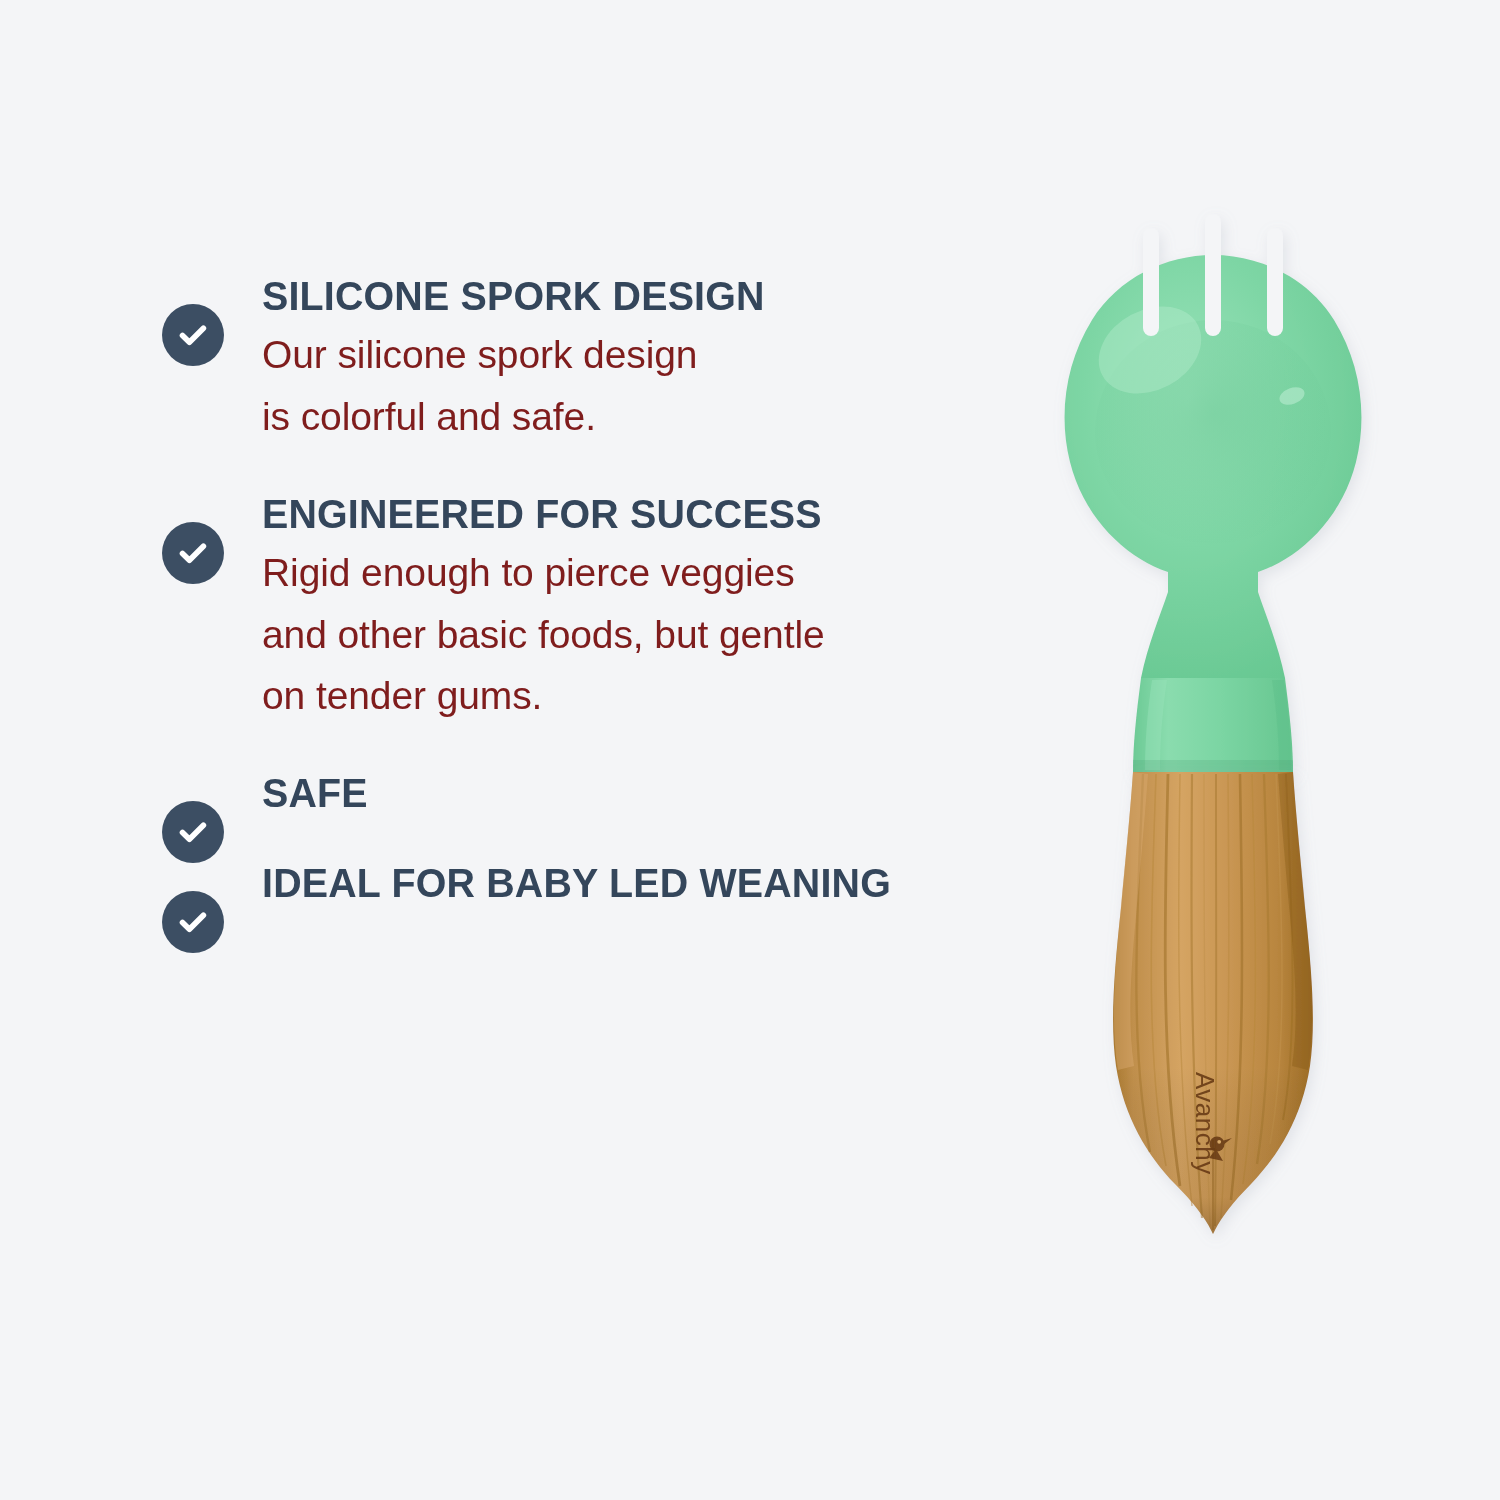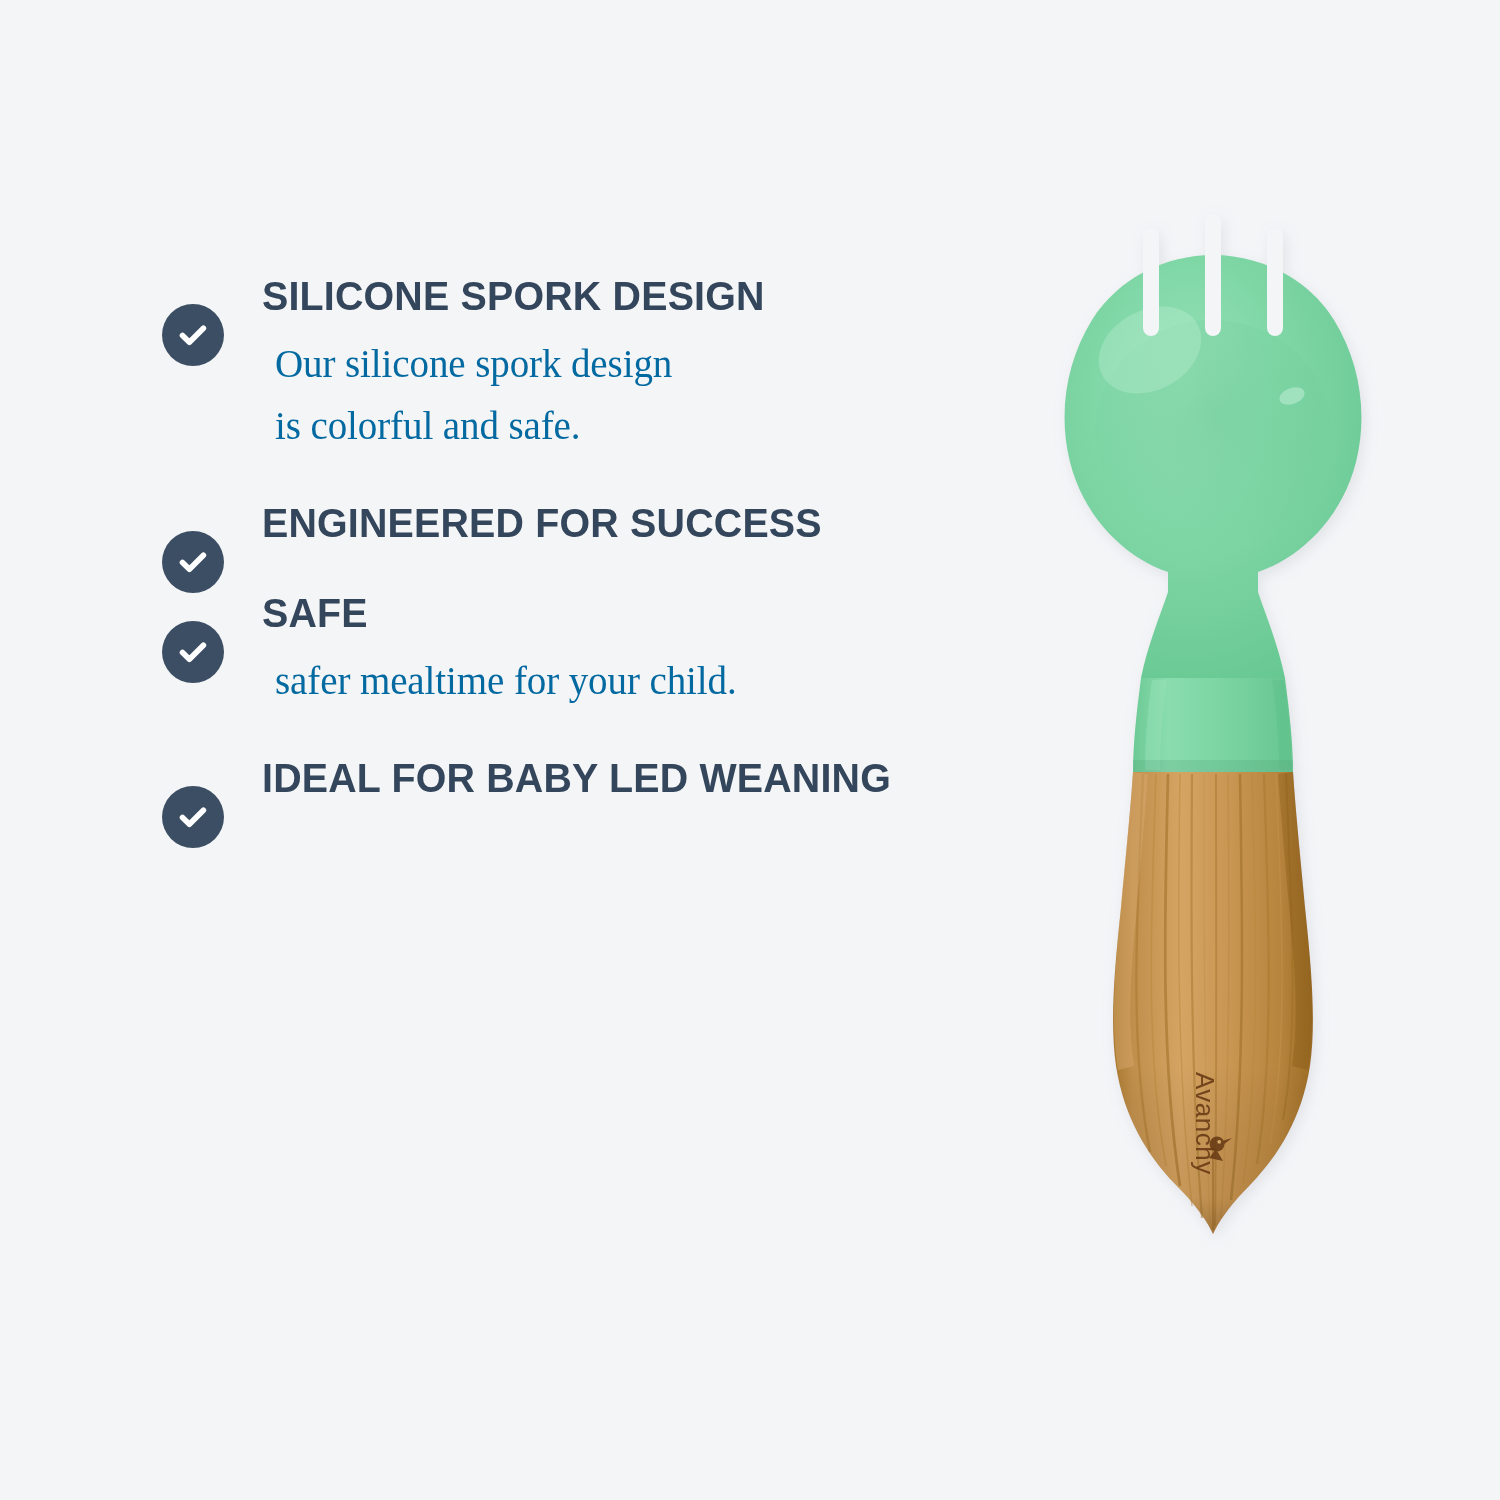--- a/index.html
+++ b/index.html
@@ -59,26 +59,26 @@
     line-height: 1.18;
     color: #34465b;
     text-transform: uppercase;
     margin: 0 0 4px 0;
     transform: scaleX(0.96);
     transform-origin: left center;
     white-space: nowrap;
   }
 
   .feature-body {
-    font-family: Liberation Serif, serif;
+    font-family: Liberation Sans, sans-serif;
     font-weight: 300;
     font-size: 39px;
     line-height: 1.58;
-    color: #0369a1;
-    margin: 13px;
+    color: #7f1d1d;
+    margin: 0;
     letter-spacing: -0.1px;
   }
   .feature-body .ln { display: block; }
 
   
   .product-stage {
     position: absolute;
     left: 1000px;
     top: 200px;
     width: 420px;
@@ -123,31 +123,35 @@
       </p>
     </div>
 
     <div class="feature">
       <span class="check-badge">
         <svg width="34" height="34" viewBox="0 0 34 34" aria-hidden="true">
           <path d="M6.5 17.4 L13.4 24.2 L27.4 10.2" fill="none" stroke="#ffffff" stroke-width="5.6" stroke-linecap="round" stroke-linejoin="round"></path>
         </svg>
       </span>
       <p class="feature-title">ENGINEERED FOR SUCCESS</p>
+      <p class="feature-body">
+        <span class="ln">Rigid enough to pierce veggies</span>
+        <span class="ln">and other basic foods, but gentle</span>
+        <span class="ln">on tender gums.</span>
+      </p>
     </div>
 
     <div class="feature">
       <span class="check-badge">
         <svg width="34" height="34" viewBox="0 0 34 34" aria-hidden="true">
           <path d="M6.5 17.4 L13.4 24.2 L27.4 10.2" fill="none" stroke="#ffffff" stroke-width="5.6" stroke-linecap="round" stroke-linejoin="round"></path>
         </svg>
       </span>
       <p class="feature-title">SAFE</p>
       <p class="feature-body">
-        <span class="ln">safer mealtime for your child.</span>
       </p>
     </div>
 
     <div class="feature">
       <span class="check-badge">
         <svg width="34" height="34" viewBox="0 0 34 34" aria-hidden="true">
           <path d="M6.5 17.4 L13.4 24.2 L27.4 10.2" fill="none" stroke="#ffffff" stroke-width="5.6" stroke-linecap="round" stroke-linejoin="round"></path>
         </svg>
       </span>
       <p class="feature-title">IDEAL FOR BABY LED WEANING</p>

